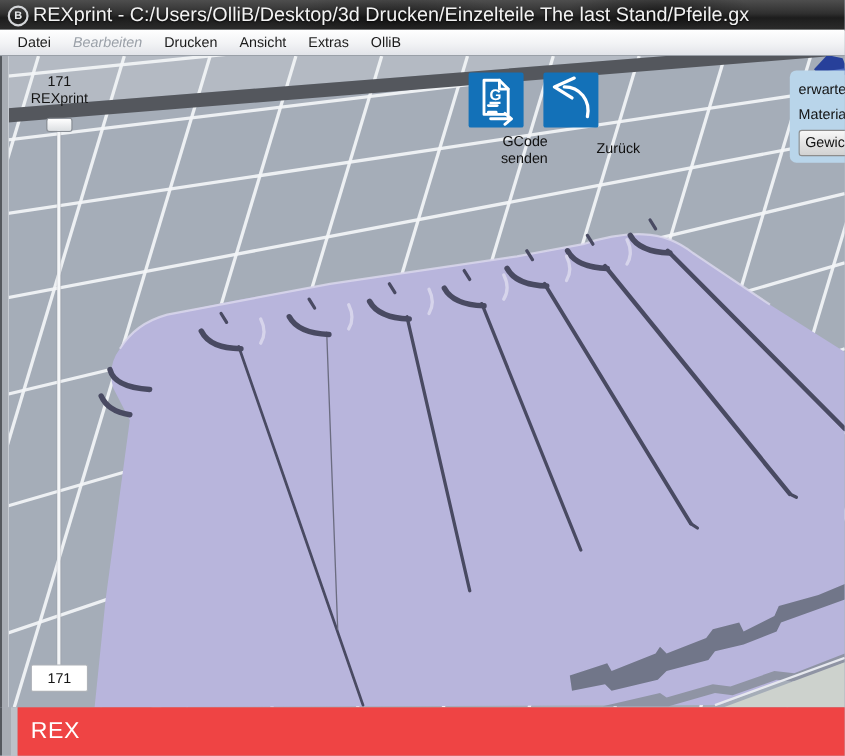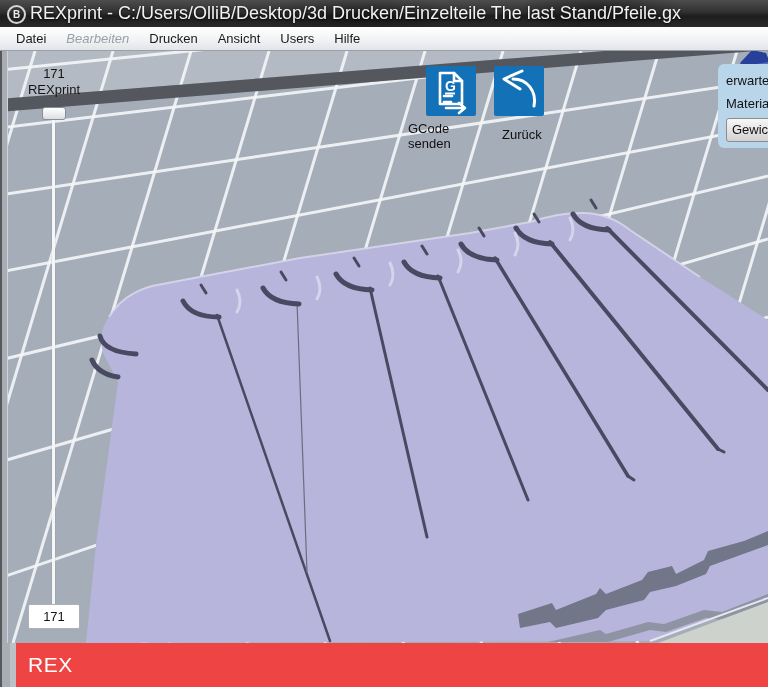--- a/index.html
+++ b/index.html
@@ -64,21 +64,21 @@
     background:#ffffff;border:1px solid #aeb2b8;border-radius:2px;box-sizing:border-box;
     font-size:13px;color:#141414;text-align:center;line-height:23px;
   }
   
   .tool-btn{
     position:absolute;width:50px;height:50px;background:#1371b8;border-radius:2px;
     cursor:pointer;
   }
   .tool-btn svg{display:block;}
   .tool-label{
-    position:absolute;text-align:left;font-size:13px;color:#101010;line-height:15px;
+    position:absolute;text-align:right;font-size:13px;color:#101010;line-height:15px;
     white-space:nowrap;
   }
   
   .info-panel{
     position:absolute;left:718px;top:64px;width:60px;height:84px;
     background:#b9d5ea;border-radius:6px 0 0 6px;
     padding:8px 0 0 8px;box-sizing:border-box;font-size:13px;color:#111;
   }
   .info-panel .row{white-space:nowrap;line-height:17px;margin-bottom:6px;}
   .panel-button{
@@ -107,22 +107,22 @@
   <div class="titlebar">
     <div class="app-icon">B</div>
     <div class="title-text">REXprint - C:/Users/OlliB/Desktop/3d Drucken/Einzelteile The last Stand/Pfeile.gx</div>
   </div>
 
   <div class="menubar">
     <div class="menu-item">Datei</div>
     <div class="menu-item disabled">Bearbeiten</div>
     <div class="menu-item">Drucken</div>
     <div class="menu-item">Ansicht</div>
-    <div class="menu-item">Users</div>
-    <div class="menu-item">Hilfe</div>
+    <div class="menu-item">Extras</div>
+    <div class="menu-item">OlliB</div>
   </div>
 
   <svg class="scene" viewBox="8 51 760 592" width="760" height="592" xmlns="http://www.w3.org/2000/svg">
 
     <rect x="8" y="51" width="760" height="592" fill="#a5adb8"></rect>
 
     <polygon points="0,51 0,99 768,38 768,51" fill="#b4bac3"></polygon>
 
     <g stroke="#f3f5f7" stroke-width="3" stroke-opacity="0.92">
       <line x1="35" y1="51" x2="-143" y2="643"></line>

